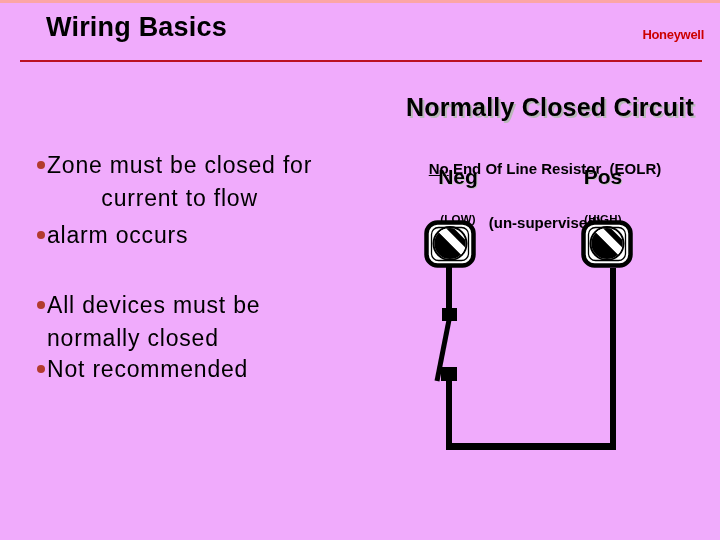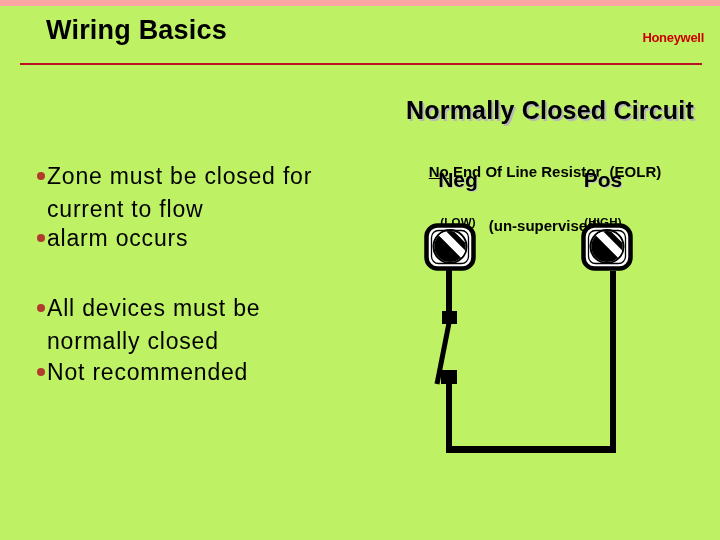--- a/index.html
+++ b/index.html
@@ -1,21 +1,21 @@
 <!DOCTYPE html>
 <html><head>
 <meta charset="utf-8">
 <style>
   html,body{margin:0;padding:0;}
   body{
     width:720px;height:540px;background:#ffffff;overflow:hidden;position:relative;
     font-family:"Liberation Sans", sans-serif;
     -webkit-font-smoothing:antialiased;
   }
-  .slide{position:absolute;inset:0;background:#bef264;border-top:6px solid #fca5a5;}
+  .slide{position:absolute;inset:0;background:#f0abfc;border-top:3px solid #fca5a5;}
 
   
   .title{
     position:absolute;left:46px;top:9px;
     font-size:27px;font-weight:bold;color:#000000;letter-spacing:0.2px;
   }
   .brand{
     position:absolute;right:16px;top:24px;
     font-size:13px;font-weight:bold;color:#cc0000;letter-spacing:-0.3px;
   }
@@ -27,21 +27,21 @@
   .bullets{position:absolute;left:28px;top:0;width:340px;}
   .bullet-item{position:absolute;left:0;}
   .bullet-item .txt{
     margin-left:19px;font-size:23px;line-height:33px;color:#000000;letter-spacing:0.8px;
     white-space:pre;
   }
   .dot{
     position:absolute;left:9px;top:12px;width:8px;height:8px;border-radius:50%;
     background:#b23b2e;
   }
-  .b1{top:154px;} .b2{top:216px;} .b3{top:286px;} .b4{top:350px;}
+  .b1{top:146px;text-align:center;} .b2{top:216px;} .b3{top:286px;} .b4{top:350px;}
 
   
   .nc-heading{
     position:absolute;left:385px;top:90px;width:330px;text-align:center;
     font-size:25px;font-weight:bold;color:#000000;letter-spacing:0.2px;
     text-shadow:2px 2px 0 #b8b8b8;white-space:pre;
   }
   .eolr{
     position:absolute;left:380px;top:121px;width:330px;text-align:center;
     font-size:15px;font-weight:bold;color:#000000;line-height:18px;white-space:pre;

